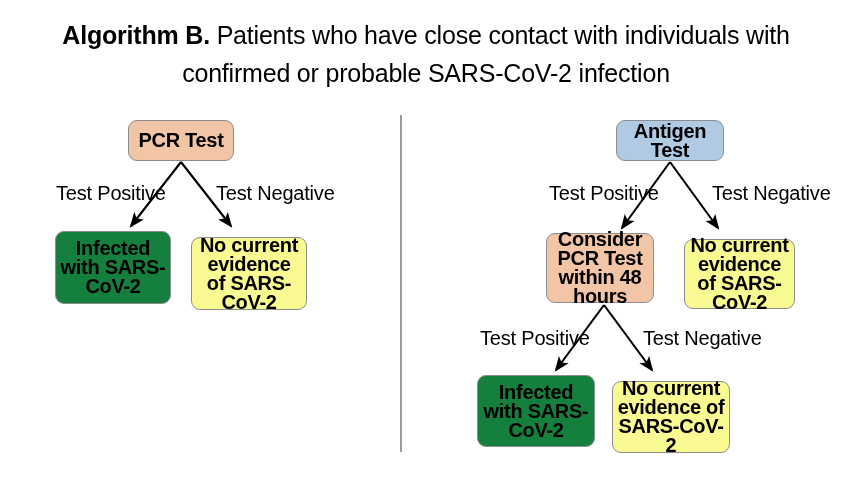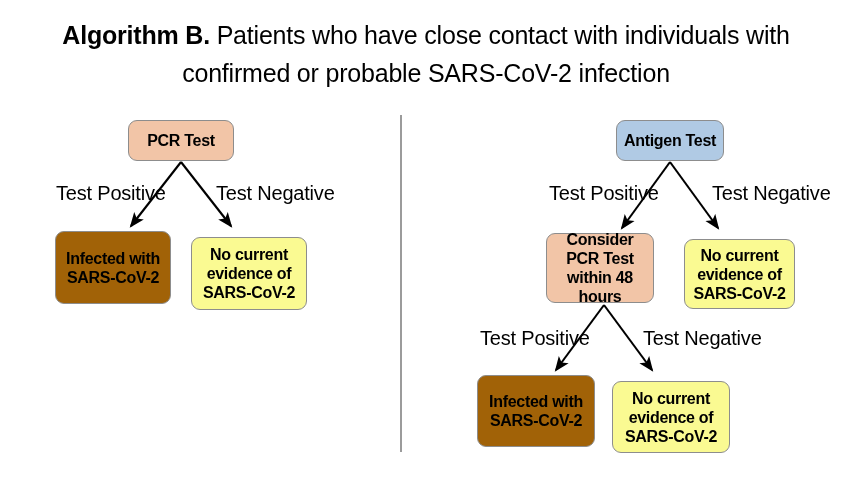--- a/index.html
+++ b/index.html
@@ -43,29 +43,29 @@
   .node {
     position: absolute;
     box-sizing: border-box;
     border: 1px solid #8d8d8d;
     border-radius: 9px;
     display: flex;
     align-items: center;
     justify-content: center;
     text-align: center;
     font-weight: bold;
-    font-size: 16px;
+    font-size: 20px;
     line-height: 19px;
     color: #000000;
     letter-spacing: -0.3px;
     padding: 2px 4px;
   }
   .node.peach  { background: #f2c5a7; }
   .node.blue   { background: #b0cae4; }
-  .node.red    { background: #a16207; }
+  .node.red    { background: #15803d; }
   .node.yellow { background: #fafa92; margin-top: 6px; }
 
   
   .edge-label {
     position: absolute;
     font-size: 20px;
     line-height: 18px;
     color: #000000;
     white-space: nowrap;
     letter-spacing: -0.2px;

